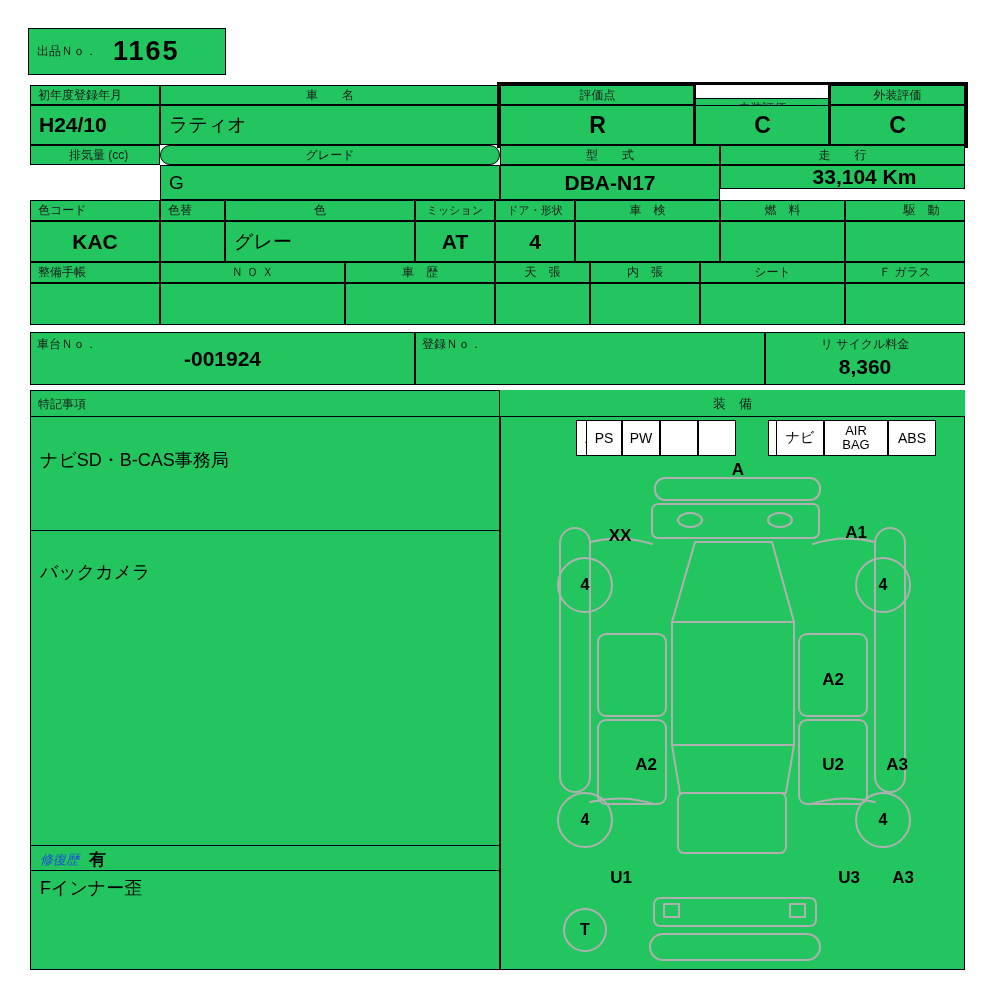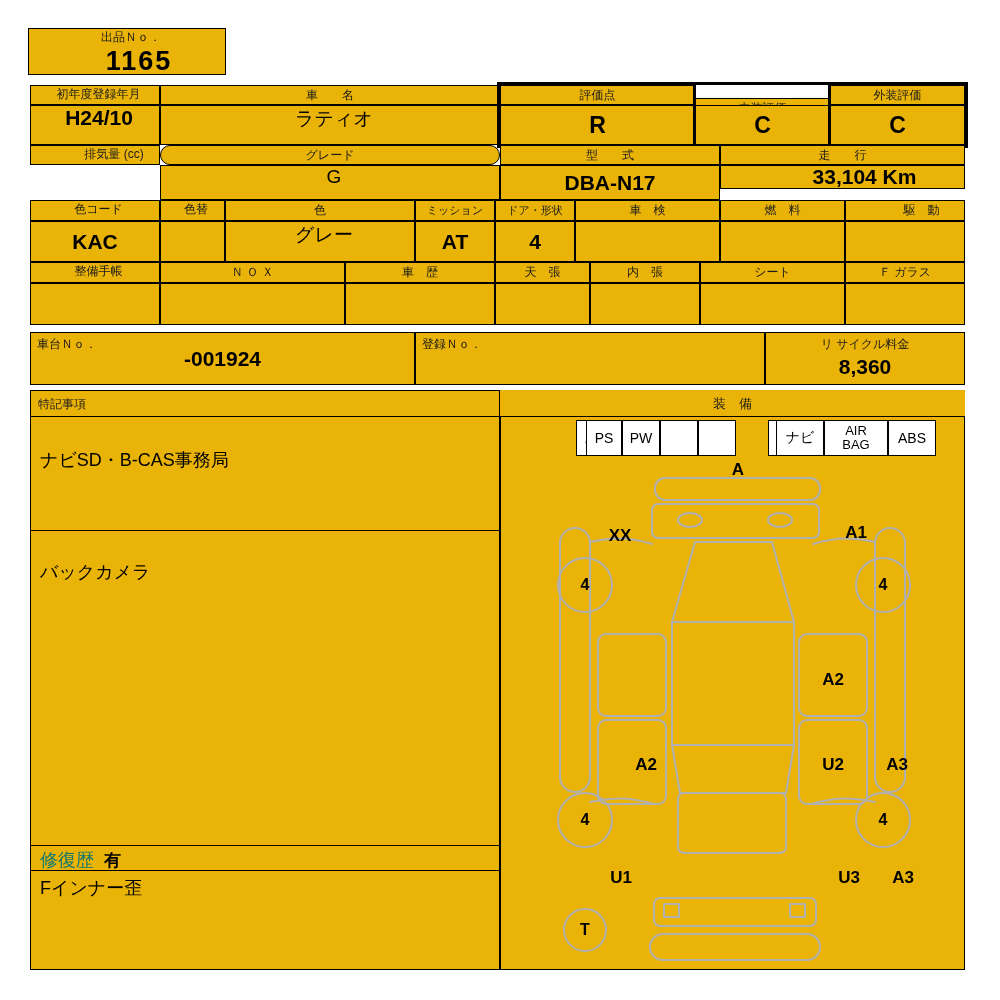--- a/index.html
+++ b/index.html
@@ -5,22 +5,22 @@
   * { margin:0; padding:0; box-sizing:border-box; }
   html,body { background:#fff; }
   body {
     width:1000px; height:1000px;
     font-family:"Liberation Sans","DejaVu Sans",sans-serif;
     color:#000;
   }
   .page { position:relative; width:1000px; height:1000px; background:#fff; overflow:hidden; }
 
   .cell {
-    position:absolute; border:1px solid #000; background:#eab308;
-    display:flex; align-items:center; justify-content:center;flex-direction:column;
+    position:absolute; border:1px solid #000; background:#22c55e;
+    display:flex; align-items:center; justify-content:center;
   }
   .cell.block { display:block; }
   .hdr { font-size:12px; color:#1a1a1a; }
   .hdr.left { justify-content:flex-start; padding-left:7px; }
   .hdr.small { font-size:11px; }
   .val { font-weight:bold; font-size:21px; }
   .val.score { font-size:23px; }
   .val.left { justify-content:flex-start; padding-left:8px; }
   .val.normal { font-weight:normal; font-size:19px; }
 
@@ -33,21 +33,21 @@
   .auction-no { font-size:27px; font-weight:bold; margin-left:16px; letter-spacing:2px; }
 
   .inner-label { position:absolute; top:3px; left:6px; font-size:12px; color:#1a1a1a; }
   .center-label { text-align:center; font-size:12px; color:#1a1a1a; margin-top:3px; }
   .cell-value { text-align:center; font-weight:bold; font-size:21px; margin-top:14px; }
   .cell-value.tight { margin-top:2px; }
 
   .notetext { position:absolute; font-size:18px; }
   .smalltext { position:absolute; font-size:13px; color:#1a1a1a; }
   .repair-row { position:absolute; display:flex; align-items:center; gap:10px; }
-  .repair-label { font-size:18px; color:#0f766e; }
+  .repair-label { font-size:13px; color:#1d4ed8;font-style:italic; }
   .repair-value { font-size:17px; font-weight:bold; }
 
   .eq {
     position:absolute; top:420px; height:36px; border:1px solid #000; background:#fff;
     display:flex; align-items:center; justify-content:center; font-size:14px;
   }
   .eq .wrap2 { display:inline-block; width:32px; text-align:center; font-size:13px; line-height:1.05; }
 
   svg.car { position:absolute; left:502px; top:458px; }
   svg.car .sh { fill:none; stroke:#b0b0b0; stroke-width:2; stroke-linejoin:round; stroke-linecap:round; }

